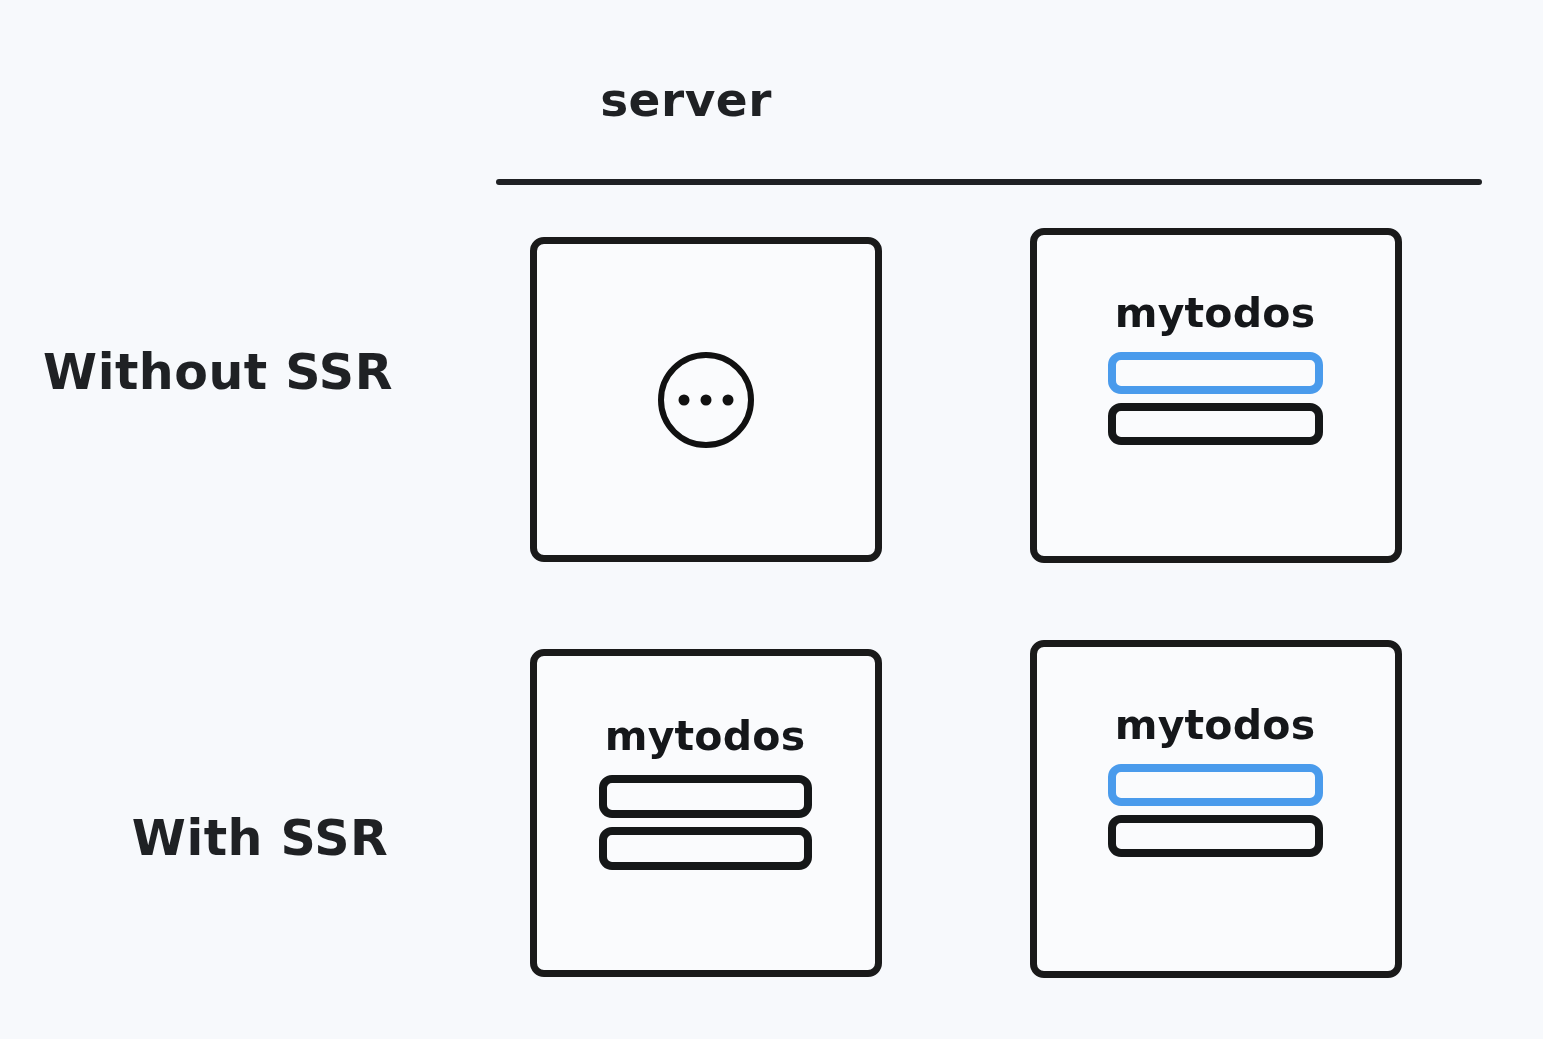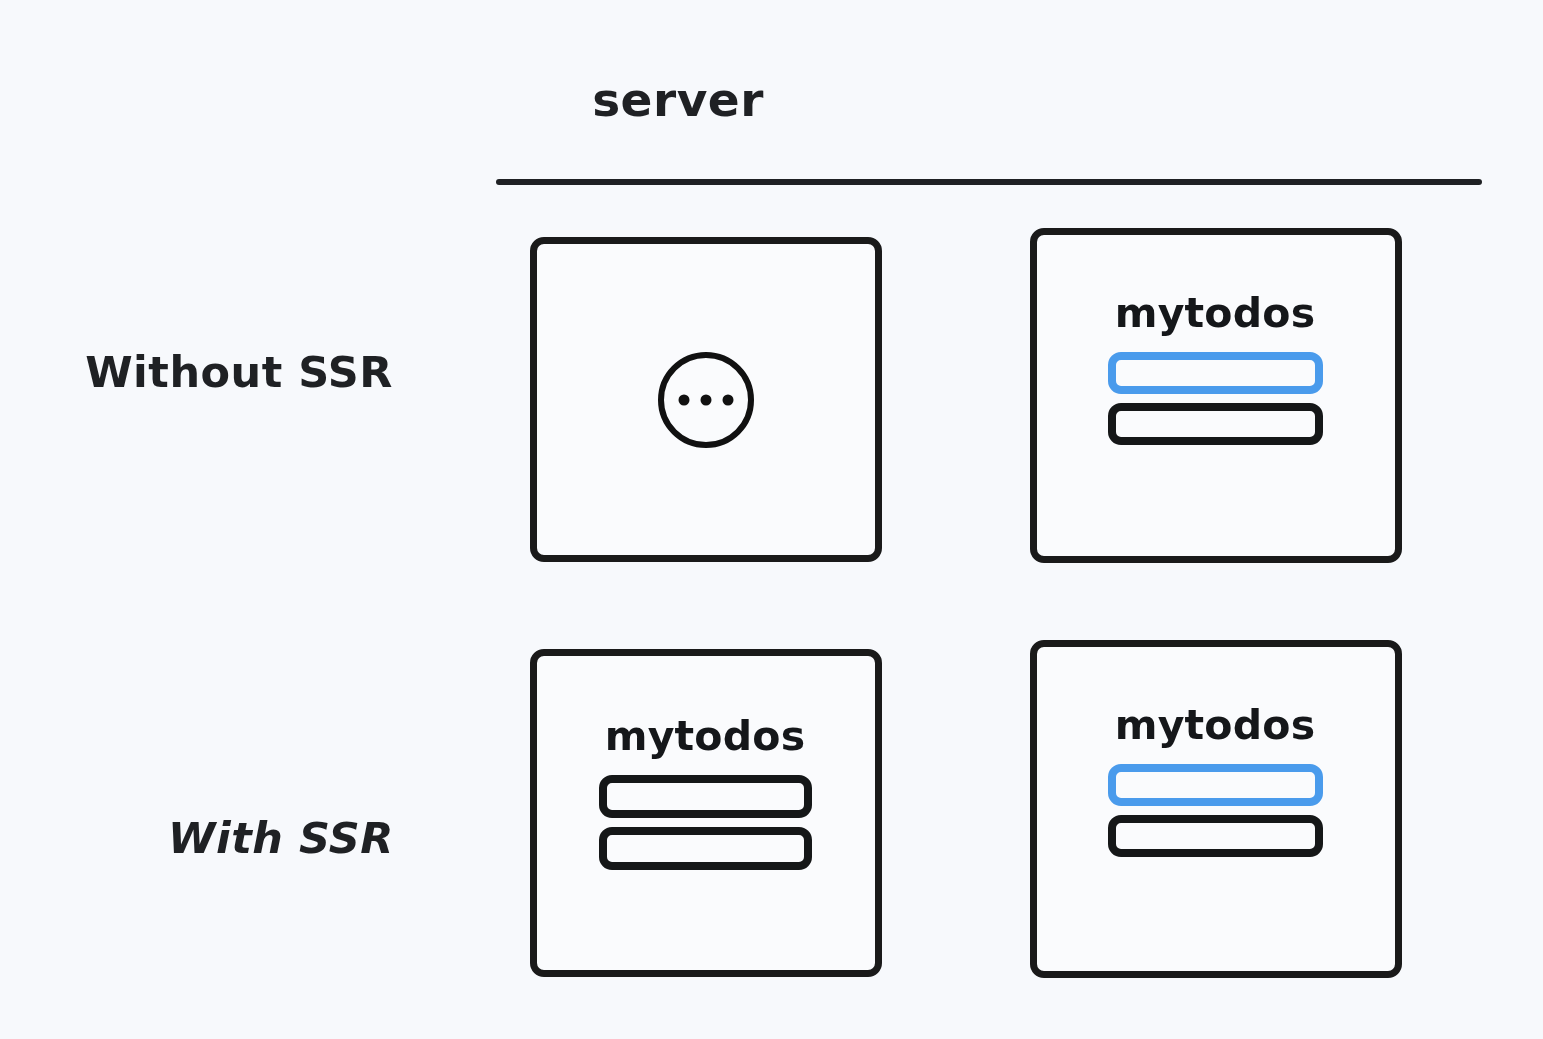--- a/index.html
+++ b/index.html
@@ -23,49 +23,49 @@
   .col-header {
     position: absolute;
     font-family: "DejaVu Sans", sans-serif;
     font-weight: 700;
     font-size: 47px;
     letter-spacing: 0.5px;
     color: #1f2124;
     text-align: center;
     white-space: nowrap;
     transform: translateX(-50%);
+    margin-left: 8px;
   }
   #hdr-server { left: 678px; top: 72px; }
   #hdr-browser { left: 1212px; top: 72px; }
 
   
   .divider {
     position: absolute;
     left: 496px;
     top: 179px;
     width: 986px;
     height: 6px;
     background: #1f2124;
     border-radius: 3px;
   }
 
   
   .row-label {
     position: absolute;
     font-family: "DejaVu Sans", sans-serif;
     font-weight: 700;
-    font-size: 43px;
+    font-size: 49px;
     letter-spacing: 0.5px;
     color: #1f2124;
     white-space: nowrap;
     transform: translate(-50%, -50%);
-    margin-left: 21px;
   }
   #lbl-without { left: 218px; top: 372px; }
-  #lbl-with { left: 260px; top: 838px; font-style: italic; }
+  #lbl-with { left: 260px; top: 838px; }
 
   
   .card {
     position: absolute;
     background: #fafbfd;
     border: 7px solid #1a1a1a;
     border-radius: 14px;
     box-sizing: border-box;
   }
   #card-server-nossr  { left: 530px;  top: 237px; width: 352px; height: 325px; }

